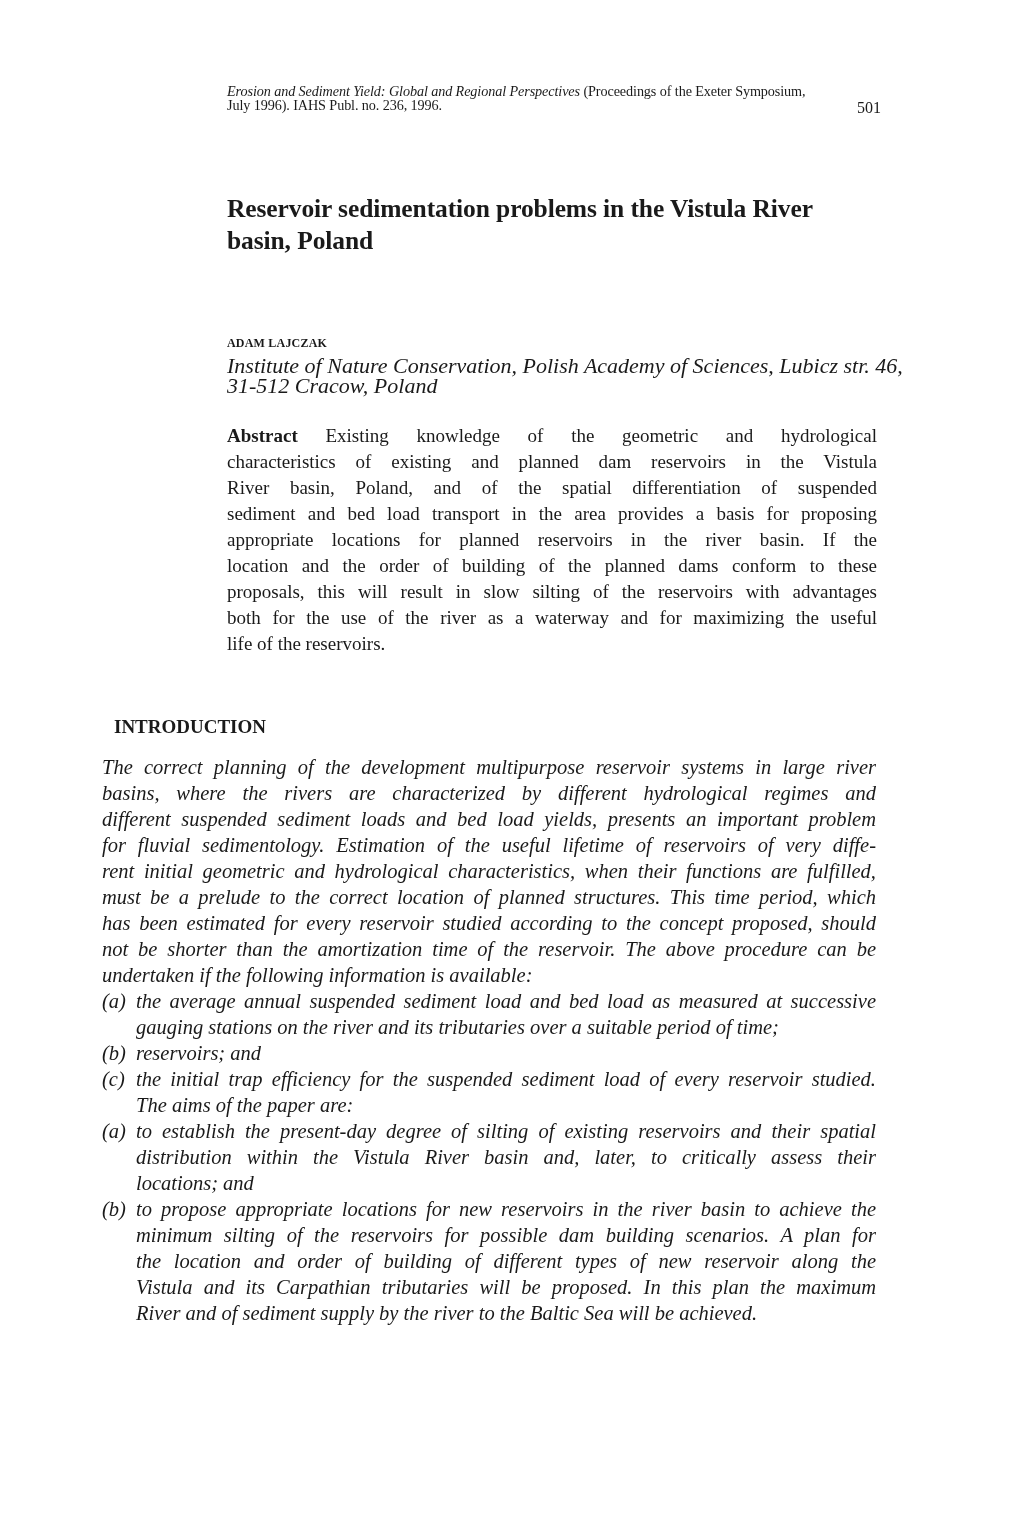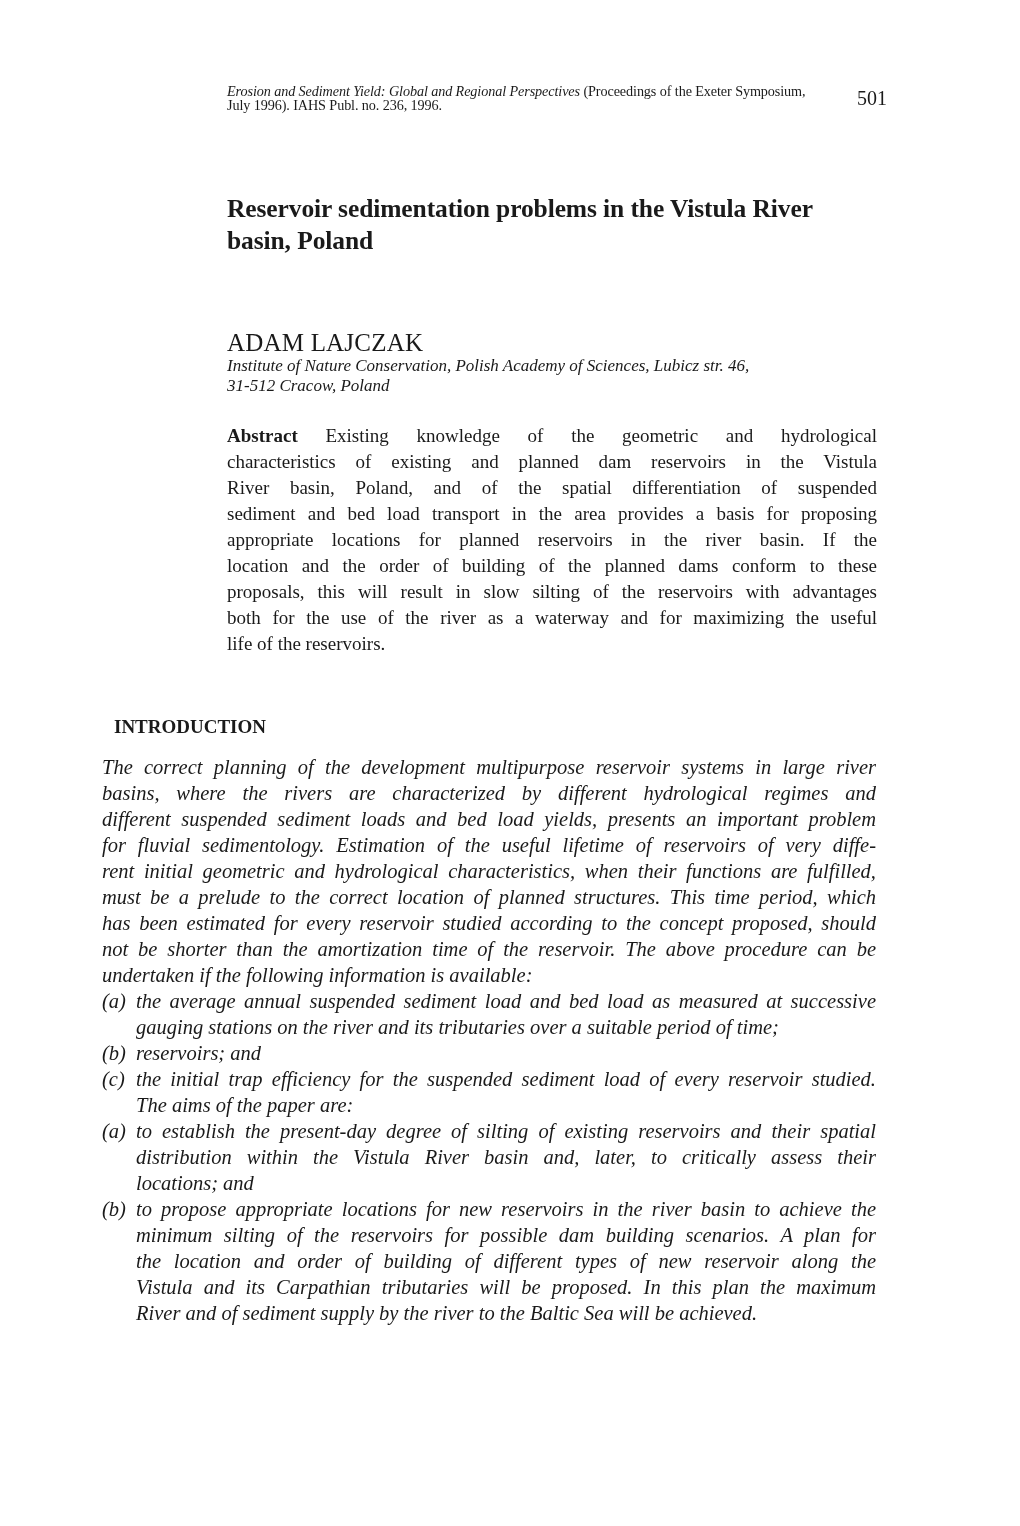--- a/index.html
+++ b/index.html
@@ -8,37 +8,37 @@
       font-family: "Liberation Serif", "DejaVu Serif", serif; color: #1a1a1a;
     }
     .page { position: absolute; left: 0; top: 0; width: 920px; height: 1526px; }
 
     .running-head {
       position: absolute; left: 227px; top: 84px; width: 600px;
       font-size: 14.2px; line-height: 14px; letter-spacing: -0.1px;
     }
     .running-head .it { font-style: italic; }
     .page-number {
-      position: absolute; left: 857px; top: 88px;
-      font-size: 20px; line-height: 20px;
+      position: absolute; left: 857px; top: 98px;
+      font-size: 16px; line-height: 20px;
     }
 
     .title {
       position: absolute; left: 227px; top: 193px; width: 660px;
       font-size: 25.5px; font-weight: bold; line-height: 32px; margin: 0;
       letter-spacing: -0.1px;
     }
 
     .author {
       position: absolute; left: 227px; top: 332px;
-      font-size: 25px; font-weight: normal; line-height: 22px; letter-spacing: 0.2px; text-align: center;
+      font-size: 12px; font-weight: bold; line-height: 22px; letter-spacing: 0.2px; text-align: center;
     }
     .affiliation {
       position: absolute; left: 227px; top: 356px; width: 640px;
-      font-size: 17px; font-style: italic; line-height: 20px;
+      font-size: 22px; font-style: italic; line-height: 20px;
     }
 
     .abstract {
       position: absolute; left: 227px; top: 423px; width: 650px;
       font-size: 19px; line-height: 26px; text-align: justify;
     }
     .abstract .label { font-weight: bold; }
 
     .section-heading {
       position: absolute; left: 102px; top: 704px;

